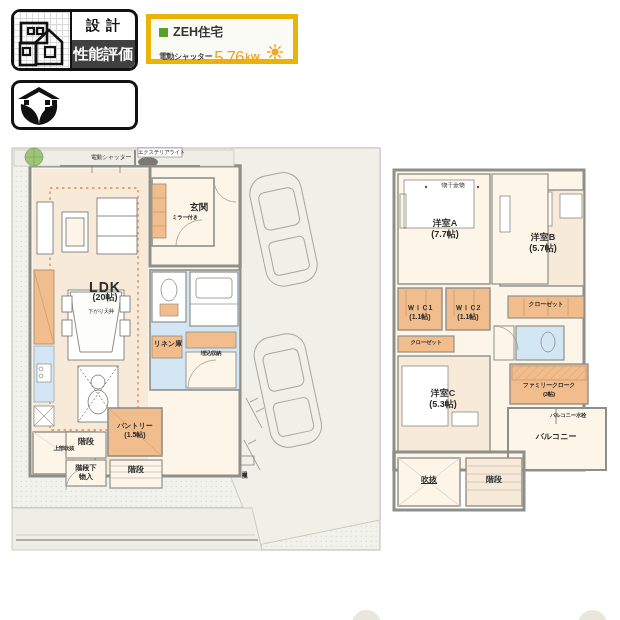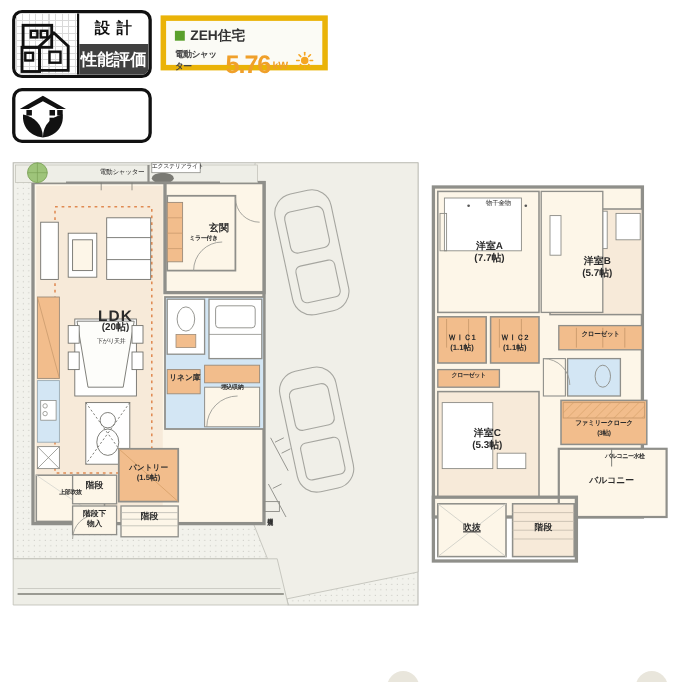--- a/index.html
+++ b/index.html
@@ -42,21 +42,21 @@
   .badge-zeh{
     position:absolute;left:146px;top:14px;width:152px;height:50px;
     border:5px solid #eab308;background:#fbfbf5;box-sizing:border-box;
     padding:5px 8px;
   }
   .zeh-r1{display:flex;align-items:center;gap:5px;}
   .zeh-sq{width:9px;height:9px;background:#5aa02c;display:inline-block;}
   .zeh-t1{font-size:12.5px;font-weight:bold;color:#333;}
   .zeh-r2{display:flex;align-items:flex-end;gap:2px;margin-top:3px;}
   .zeh-lbl{font-size:8px;color:#444;font-weight:bold;padding-bottom:3px;letter-spacing:-0.5px;}
-  .zeh-num{font-size:23px;font-weight:bold;color:#f0a02a;line-height:0.9;letter-spacing:-1px;}
+  .zeh-num{font-size:17px;font-weight:normal;color:#f0a02a;line-height:0.9;letter-spacing:-1px;}
   .zeh-kw{font-size:9.5px;color:#f0a02a;font-weight:bold;padding-bottom:3px;}
   .zeh-sun{margin-left:5px;padding-bottom:1px;}
 
   
   .plan{position:absolute;left:0;top:140px;width:620px;height:450px;}
   .plan svg{display:block;}
 
   .flabel{
     position:absolute;width:29px;height:29px;border-radius:50%;
     background:#e9e6dc;color:#3a3a32;font-size:12.5px;font-weight:bold;

